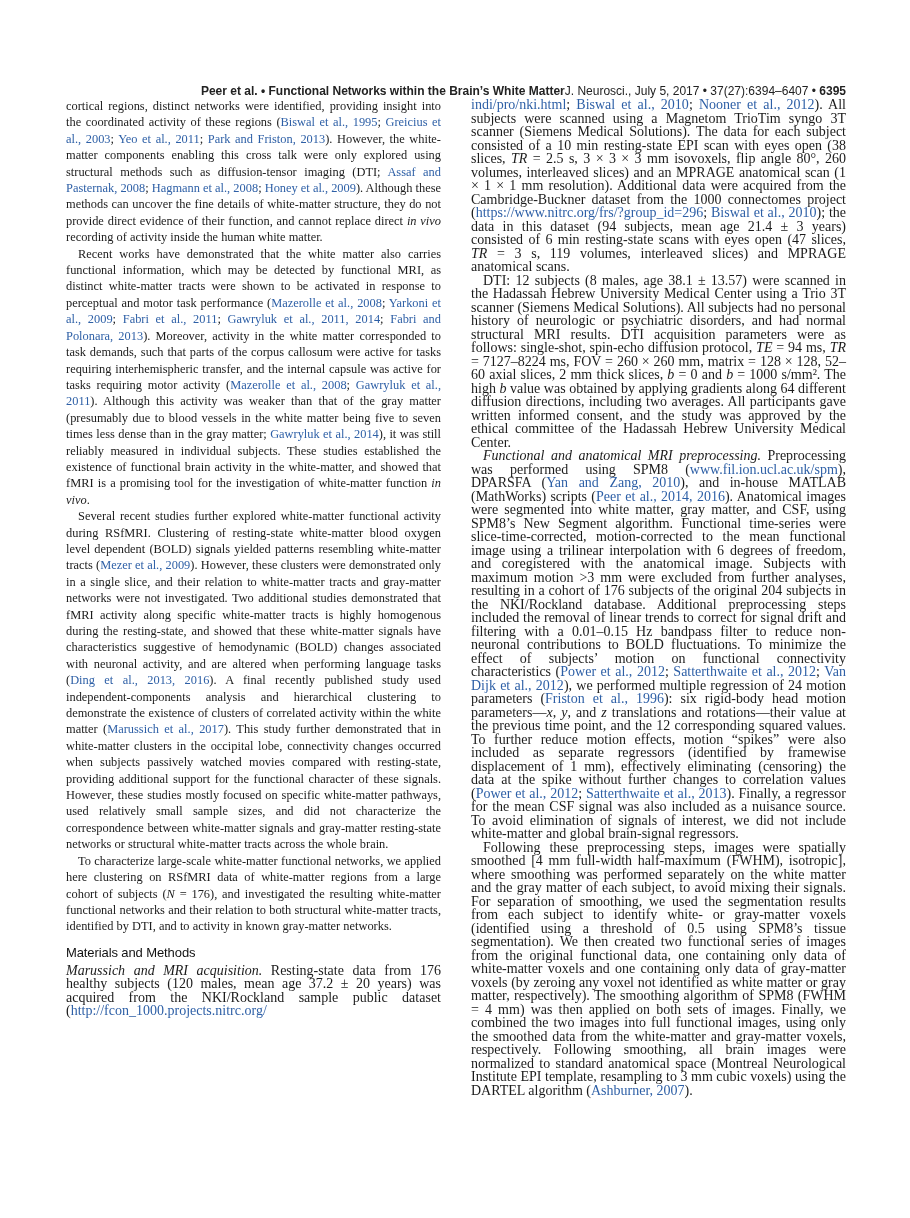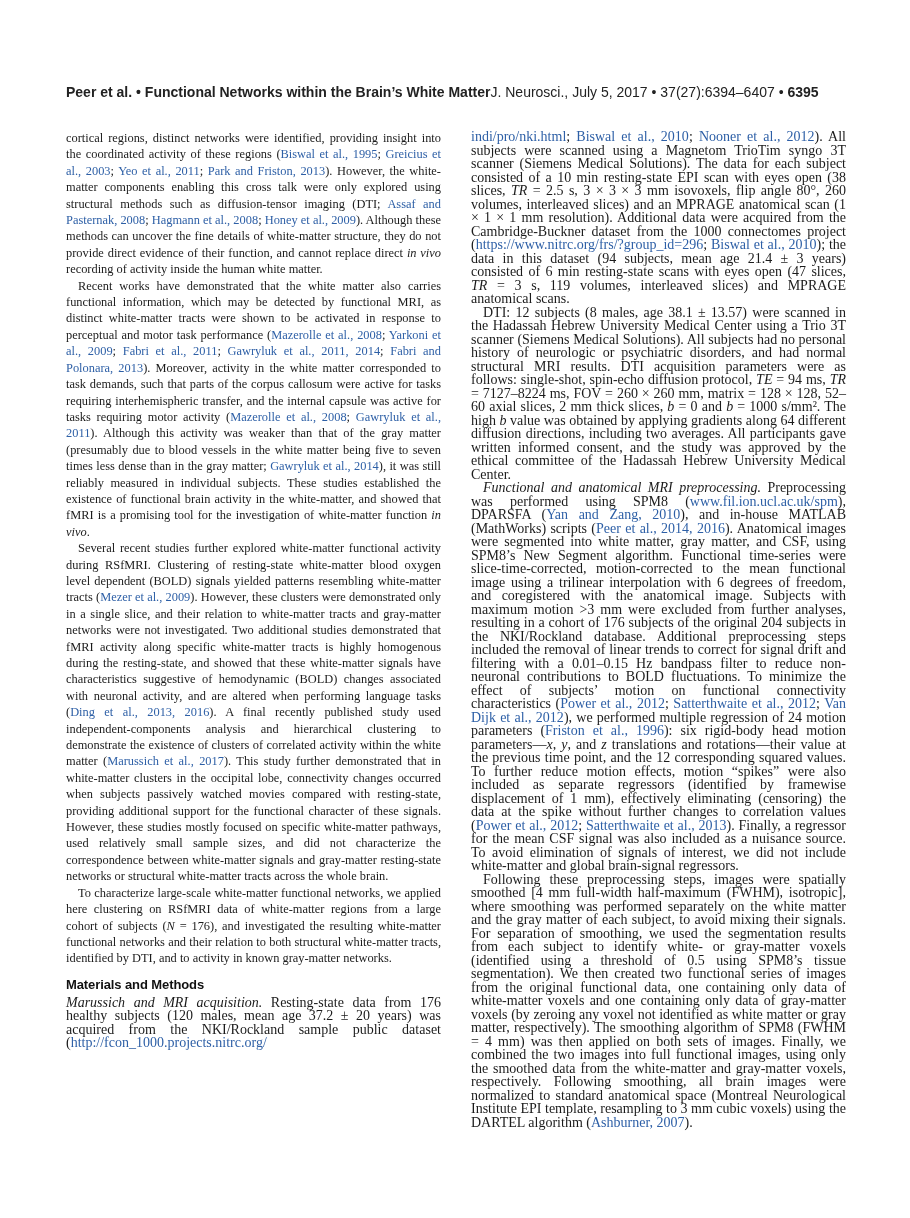--- a/index.html
+++ b/index.html
@@ -3,38 +3,38 @@
 <meta charset="utf-8">
 <style>
   * { margin:0; padding:0; box-sizing:border-box; }
   html, body { background:#ffffff; }
   body {
     width:910px; height:1218px; position:relative; overflow:hidden;
     font-family:"Liberation Serif", serif; color:#1b1b1b;
   }
   .page { position:absolute; left:66px; top:56px; width:780px; }
   .running-header {
-    display:flex; justify-content:flex-start; align-items:baseline;
-    font-family:"Liberation Sans", sans-serif; font-size:14px; color:#222;
+    display:flex; justify-content:flex-end; align-items:baseline;
+    font-family:"Liberation Sans", sans-serif; font-size:12px; color:#222;
   }
   .running-header .hleft { font-weight:bold; }
   .running-header .hright { font-weight:normal;margin-top:28px; }
   .running-header .pagenum { font-weight:bold; }
-  .columns { display:flex; gap:30px; margin-top:30px; }
+  .columns { display:flex; gap:30px; }
   .col { width:377px; }
   .para {
     text-align:justify; hyphens:auto; -webkit-hyphens:auto;
   }
   .intro .para { font-size:12.4px; line-height:16.4px; }
   .methods .para { font-size:14px; line-height:13.5px; }
   .para.indent { text-indent:12px; }
   .link { color:var(--link-color, #2d5fa6); }
   .it { font-style:italic; }
   .section-heading {
-    font-family:"Liberation Sans", sans-serif; font-weight:bold;
+    font-family:"Liberation Sans", sans-serif; font-weight:normal;
     font-size:13px; color:#111; margin:10px 0 4px 0; letter-spacing:-0.1px;
   }
 </style>
 </head>
 <body>
 
 <div class="page">
 
   <div class="running-header">
     <div class="hleft">Peer et al. • Functional Networks within the Brain’s White Matter</div>

